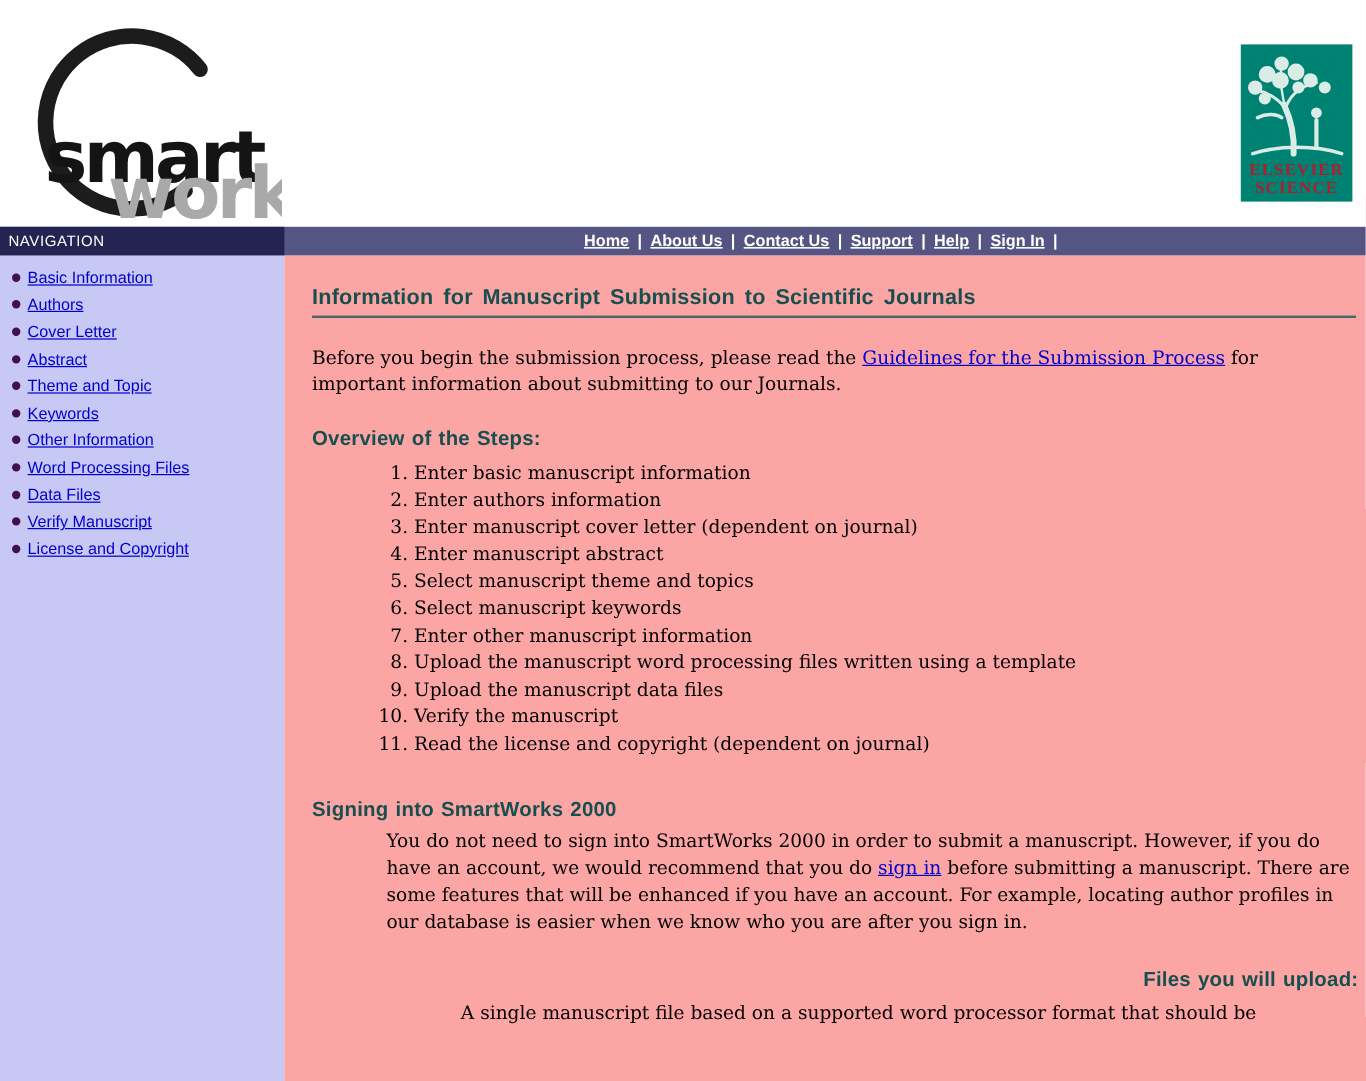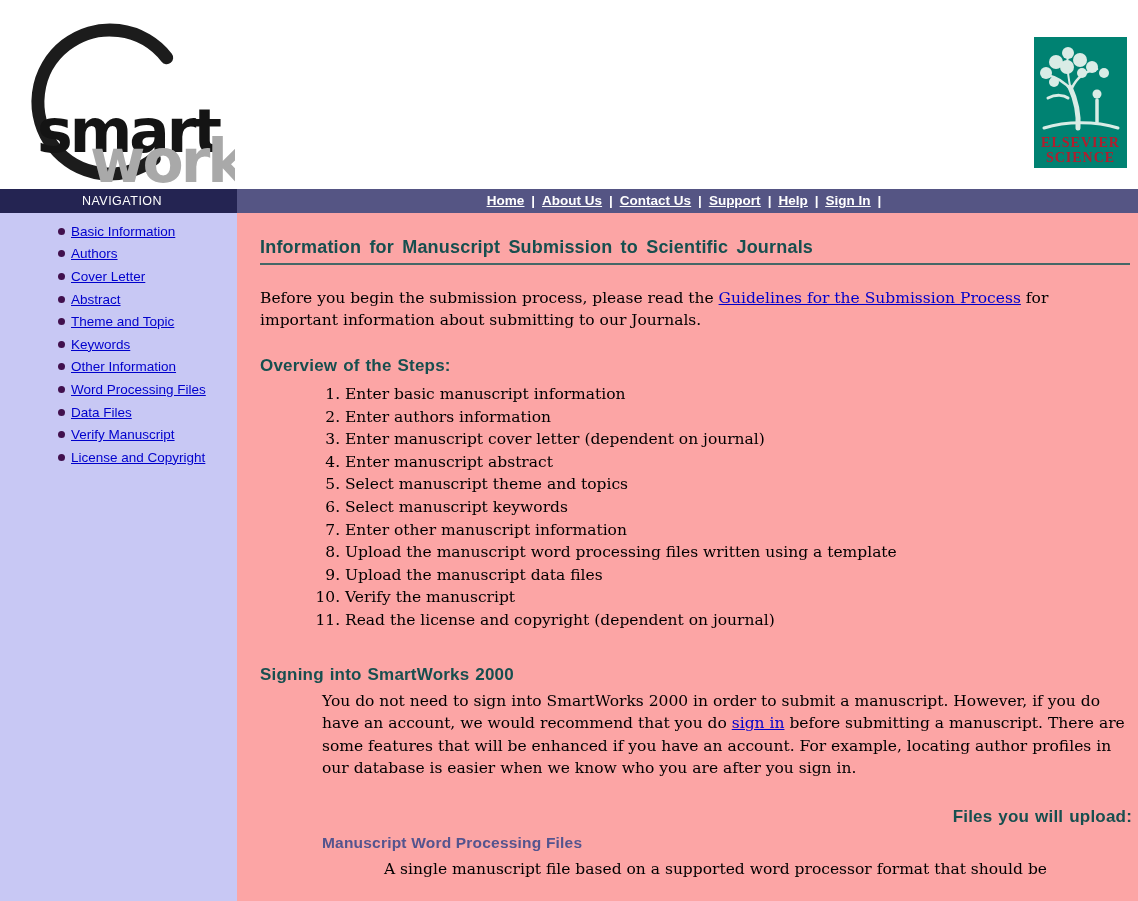--- a/index.html
+++ b/index.html
@@ -16,31 +16,31 @@
               background:#008272; display:flex; flex-direction:column; overflow:hidden; }
   .elsevier svg { flex:1 1 auto; display:block; }
   .elsevier-text { flex:0 0 auto; text-align:center; padding-bottom:3px;
     font-family:"Liberation Serif", serif; font-weight:bold; font-size:14px;
     line-height:15px; color:#b01e2e; letter-spacing:1px; }
 
   
   .navbar { position:absolute; left:0; top:189px; width:1138px; height:24px; background:#555584; }
   .nav-label-box { position:absolute; left:0; top:0; width:237px; height:24px;
     background:#242452; color:#fff; font-size:12.5px; line-height:24px;
-    padding-left:7px; box-sizing:border-box; letter-spacing:0.5px;text-align:center; }
+    padding-left:7px; box-sizing:border-box; letter-spacing:0.5px; }
   .nav-links { position:absolute; left:237px; right:0; top:0; height:24px;
     text-align:center; line-height:23px; color:#fff; font-weight:bold; font-size:13.5px;text-decoration:underline; }
   .nav-links a { color:#fff; text-decoration:underline; cursor:pointer; }
   .nav-links .sep { margin:0 7px; font-weight:bold; }
 
   
   .sidebar { position:absolute; left:0; top:213px; width:237px; height:688px;
     background:#c8c8f4; box-sizing:border-box; padding-top:7px; }
   .side-list { list-style:none; margin:0; padding:0; }
-  .side-item { height:22.6px; display:flex; align-items:center;padding-left:48px; }
+  .side-item { height:22.6px; display:flex; align-items:center; }
   .bullet { width:7px; height:7px; border-radius:50%; background:#41104d;
     margin:0 6px 0 10px; flex:0 0 auto; }
   .side-item a { color:#0000cc; text-decoration:underline; font-size:13.5px; cursor:pointer; }
 
   
   .main { position:absolute; left:237px; top:213px; width:901px; height:688px;
     overflow:hidden; background:#fca5a5; }
   .content { padding:0 6px 0 23px; }
   .page-title { font-size:18px; font-weight:bold; color:#174f4f;
     margin:24px 2px 0 0; padding-bottom:5px; border-bottom:2px solid #456767;
@@ -176,18 +176,17 @@
         <li>Upload the manuscript word processing files written using a template</li>
         <li>Upload the manuscript data files</li>
         <li>Verify the manuscript</li>
         <li>Read the license and copyright (dependent on journal)</li>
       </ol>
 
       <h2 class="h2 h2-signin">Signing into SmartWorks 2000</h2>
       <p class="serif signin-p"><span>You do not need to sign into SmartWorks 2000 in order to submit a manuscript. However, if you do have an account, we would recommend that you do </span><a class="textlink">sign in</a><span> before submitting a manuscript. There are some features that will be enhanced if you have an account. For example, locating author profiles in our database is easier when we know who you are after you sign in.</span></p>
 
       <h2 class="h2 h2-files">Files you will upload:</h2>
-      <h3 class="sub-h3">Manuscript Word Processing Files</h3>
       <p class="serif wp-desc">A single manuscript file based on a supported word processor format that should be</p>
     </div>
   </div>
 
 </div>
 
 </body></html>

